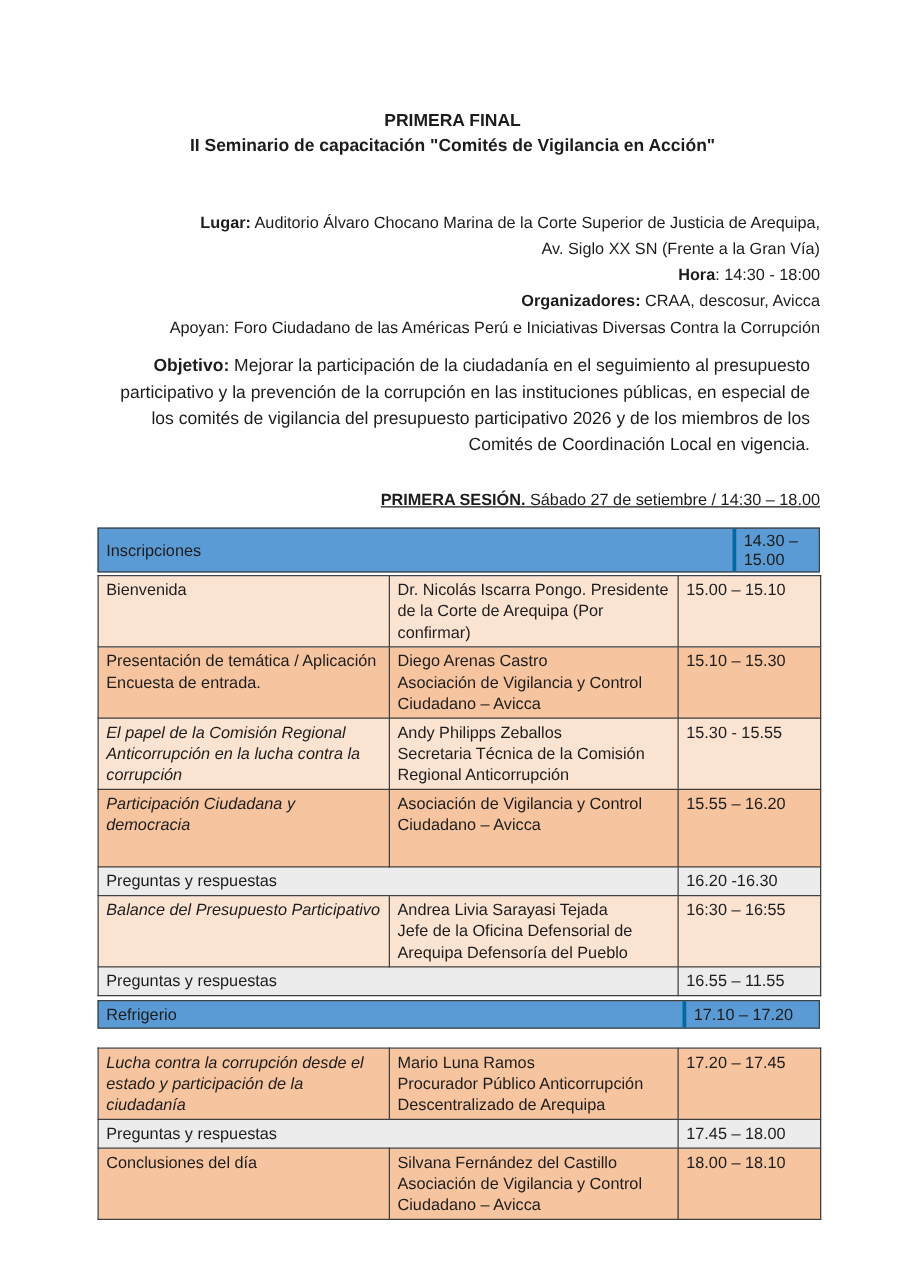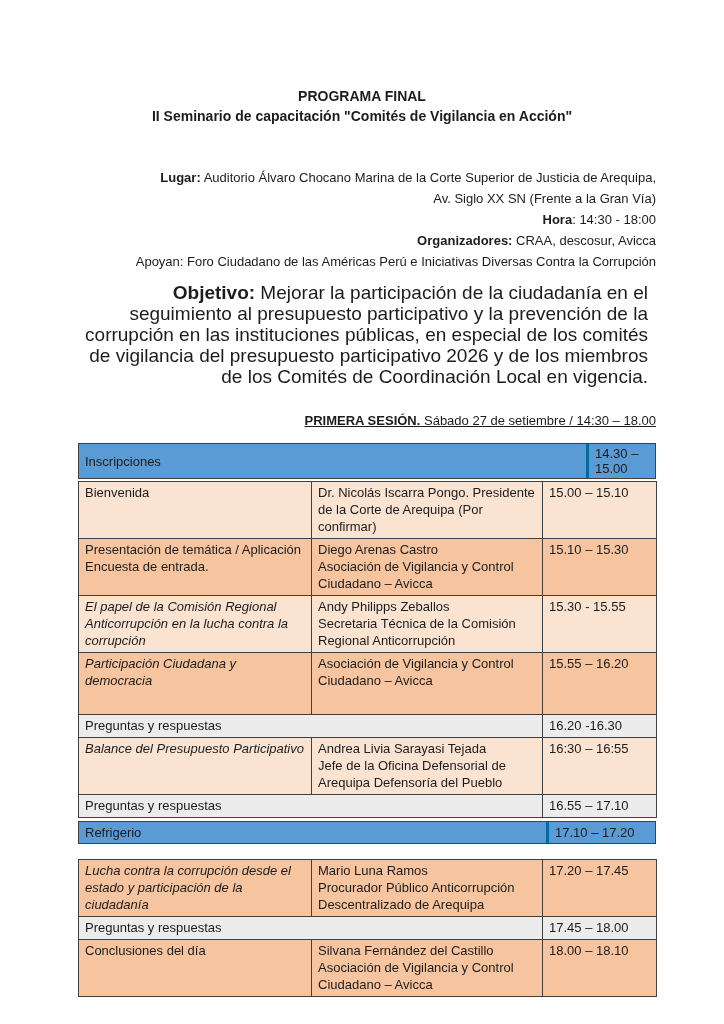--- a/index.html
+++ b/index.html
@@ -4,21 +4,21 @@
 <style>
   html,body { margin:0; padding:0; background:#ffffff; }
   .page {
     position:relative; width:724px; height:1024px; background:#ffffff;
     font-family:"Liberation Sans", sans-serif; color:#1c1c1c; overflow:hidden;
   }
   .titles { padding-top:86px; text-align:center; font-weight:700; font-size:14px; line-height:20px; }
   .content { margin-left:78px; width:578px; }
   p { margin:0;text-align:right; }
   .info { margin-top:41px; font-size:13px; line-height:21px; }
-  .objective { margin-top:10px; font-size:19px; line-height:21px; width:570px; }
+  .objective { margin-top:10px; font-size:14px; line-height:21px; width:570px; }
   .session { margin-top:26px; font-size:13px; }
   .session .ul { text-decoration:underline; }
   .bar {
     display:flex; align-items:stretch; box-sizing:border-box; width:578px;
     border:1px solid #404040; background:#5B9BD5; font-size:13px; min-height:23px;
   }
   .bar-label { width:461px; padding:2px 0 2px 6px; display:flex; align-items:center; }
   .bar-time { flex:1; border-left:3px solid #0369a1; padding:2px 0 2px 6px; display:flex; align-items:center; }
   .bar.insc { margin-top:15px; margin-bottom:2px;gap:40px; }
   .bar.refr { margin-top:3px; margin-bottom:15px; }
@@ -36,21 +36,21 @@
   tr.tall td { height:56px; }
   tr.pad td { height:46px; }
   strong { font-weight:700; }
 </style>
 </head>
 <body>
 
 <div class="page">
 
   <div class="titles">
-    <div>PROGRAMA FINAL</div>
+    <div>PRIMERA FINAL</div>
     <div>II Seminario de capacitación "Comités de Vigilancia en Acción"</div>
   </div>
 
   <div class="content">
 
     <div class="info">
       <p><strong>Lugar:</strong><span> Auditorio Álvaro Chocano Marina de la Corte Superior de Justicia de Arequipa,</span></p>
       <p><strong></strong><span>Av. Siglo XX SN (Frente a la Gran Vía)</span></p>
       <p><strong>Hora</strong><span>: 14:30 - 18:00</span></p>
       <p><strong>Organizadores:</strong><span> CRAA, descosur, Avicca</span></p>
@@ -100,21 +100,21 @@
         <td>16.20 -16.30</td>
       </tr>
       <tr class="light">
         <td class="it">Balance del Presupuesto Participativo</td>
         <td class="speaker">Andrea Livia Sarayasi Tejada
 Jefe de la Oficina Defensorial de Arequipa Defensoría del Pueblo</td>
         <td>16:30 – 16:55</td>
       </tr>
       <tr class="gray">
         <td colspan="2">Preguntas y respuestas</td>
-        <td>16.55 – 17.10</td>
+        <td>16.55 – 11.55</td>
       </tr>
     </tbody>
       </table>
 
     <div class="bar refr">
       <div class="bar-label">Refrigerio</div>
       <div class="bar-time">17.10 – 17.20</div>
     </div>
 
     <table class="sched">

